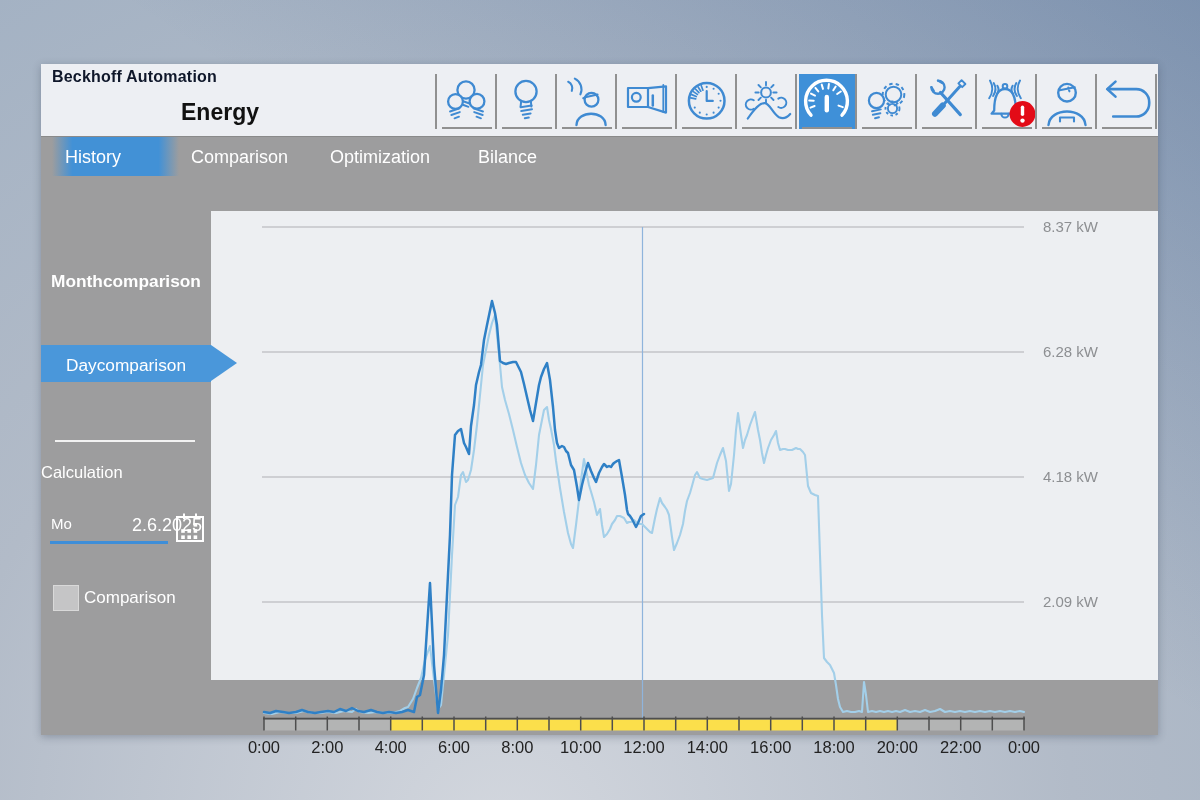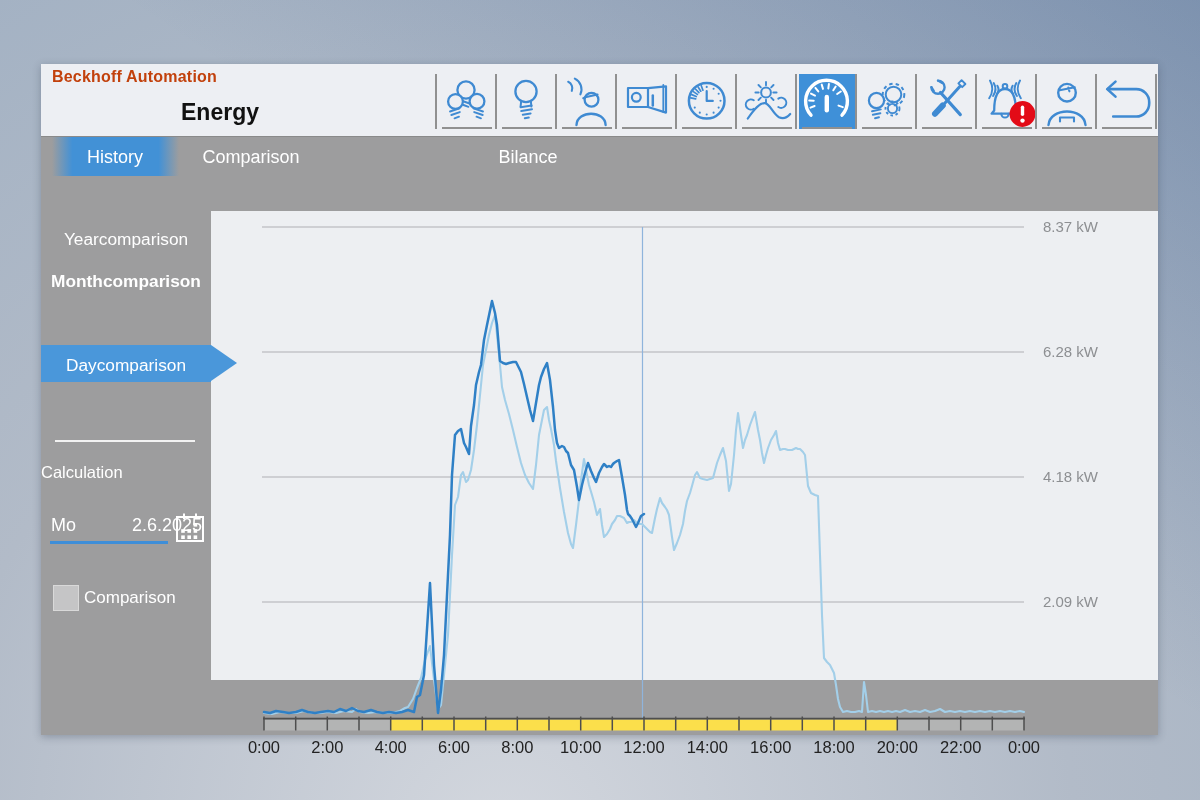--- a/index.html
+++ b/index.html
@@ -3,39 +3,39 @@
 <meta charset="utf-8">
 <style>
 * { margin:0; padding:0; box-sizing:border-box; }
 html,body { width:1200px; height:800px; overflow:hidden; }
 body {
   font-family:"Liberation Sans", sans-serif;
   background: linear-gradient(to top right, rgba(35,70,125,0) 55%, rgba(35,70,125,0.28) 100%), radial-gradient(circle 1500px at 42% 105%, #d3d7de 0%, #b2bbc8 38%, #9fafc2 75%, #8ea4bf 100%);
 }
 .panel { position:absolute; left:41px; top:64px; width:1117px; height:671px; background:#9d9d9e; box-shadow:0 2px 8px rgba(40,50,70,.30); }
 .header { position:absolute; left:0; top:0; width:1117px; height:72px; background:#edeff3; }
-.b1 { position:absolute; left:11px; top:4px; font-size:16px; font-weight:bold; color:#c2410c; letter-spacing:.2px; }
+.b1 { position:absolute; left:11px; top:4px; font-size:16px; font-weight:bold; color:#0f172a; letter-spacing:.2px; }
 .b2 { position:absolute; left:140px; top:35px; font-size:23px; font-weight:bold; color:#111; }
 .btn { position:absolute; top:10px; width:57px; height:55px; }
 .btn::before { content:""; position:absolute; left:-4px; top:0; width:2px; height:55px; background:#909090; }
 .btn::after { content:""; position:absolute; left:3px; right:4px; bottom:0; height:2px; background:#909090; }
 .btn.sel { background:#3f90d8; }
 .endline { position:absolute; left:1114px; top:10px; width:2px; height:55px; background:#909090; }
 .tabs { position:absolute; left:0; top:72px; width:1117px; height:40px; background:#9d9d9e; border-top:1px solid #8a8a8a; }
 .tabhl { position:absolute; left:11px; top:0; width:127px; height:40px;
   background:linear-gradient(90deg, rgba(66,145,214,0) 0%, #4291d6 16%, #4291d6 84%, rgba(66,145,214,0) 100%); }
-.tab { position:absolute; top:0; height:40px; line-height:40px; color:#fff; font-size:18px; text-align:center; }
+.tab { position:absolute; top:0; height:40px; line-height:40px; color:#fff; font-size:18px; text-align:left; }
 .side { position:absolute; left:0; top:112px; width:170px; height:559px; background:#9d9d9e; }
 .mi { position:absolute; z-index:6; left:0; width:170px; height:42px; line-height:42px; text-align:center; color:#fff; font-size:17.3px; }
 .arrow { position:absolute; z-index:5; left:0; top:169px; width:170px; height:37px; background:#4a97da; }
 .arrow::after { content:""; position:absolute; left:170px; top:0; width:0; height:0;
   border-top:18.5px solid transparent; border-bottom:18.5px solid transparent; border-left:26px solid #4a97da; }
 .sep { position:absolute; left:14px; top:264px; width:140px; height:2px; background:#f2f2f2; }
 .calc { position:absolute; left:0; top:275px; width:170px; height:42px; line-height:42px; color:#fff; font-size:16.5px; }
-.mo { position:absolute; left:10px; top:339px; color:#fff; font-size:18px; }
+.mo { position:absolute; left:10px; top:339px; color:#fff; font-size:15px; }
 .date { position:absolute; left:59px; top:339px; width:67px; text-align:right; color:#fff; font-size:18px;margin-left:32px; }
 .dline { position:absolute; left:9px; top:365px; width:118px; height:2.5px; background:#3e8ed8; }
 .cal { position:absolute; left:134px; top:336px; }
 .cbx { position:absolute; left:12px; top:409px; width:26px; height:26px; background:#c5c5c6; border:1px solid #d9d9d9; }
 .cmp { position:absolute; left:43px; top:409px; height:26px; line-height:26px; color:#fff; font-size:17px; }
 .chart { position:absolute; left:170px; top:112px; width:947px; height:469px; background:#edeff2;margin-top:35px; }
 </style>
 </head>
 <body>
 <div class="panel">
@@ -134,24 +134,24 @@
 <div class="btn" style="left:1058px;"><svg width="57" height="55" viewBox="0 0 57 55">
           <path d="M16.5,7.6 L8.2,15.1 L16.5,22.6" fill="none" stroke="#3f8ad2" stroke-width="2.6" stroke-linecap="round" stroke-linejoin="round"></path>
           <path d="M8.8,15.1 H37.3 A12.9,12.9 0 0 1 50.2,28 V29.6 A12.9,12.9 0 0 1 37.3,42.5 H14.2" fill="none" stroke="#3f8ad2" stroke-width="2.6" stroke-linecap="round" stroke-linejoin="round"></path>
         </svg></div>
     <div class="endline"></div>
   </div>
   <div class="tabs">
     <div class="tabhl"></div>
     <div class="tab" style="left:24px;width:100px;">History</div>
     <div class="tab" style="left:150px;width:120px;">Comparison</div>
+    <div class="tab" style="left:289px;width:120px;">Optimization</div>
     <div class="tab" style="left:437px;width:100px;">Bilance</div>
   </div>
   <div class="side">
-    <div class="mi" style="top:42px;">Yearcomparison</div>
     <div class="mi" style="top:84px;font-weight:bold;">Monthcomparison</div>
     <div class="arrow"></div>
     <div class="mi" style="top:168px;">Daycomparison</div>
     <div class="sep"></div>
     <div class="calc">Calculation</div>
     <div class="mo">Mo</div>
     <div class="date">2.6.2025</div>
     <div class="dline"></div>
     <div class="cal"><svg width="30" height="32" viewBox="0 0 30 32">
           <rect x="2" y="5" width="26" height="24" fill="none" stroke="#fff" stroke-width="2"></rect>

